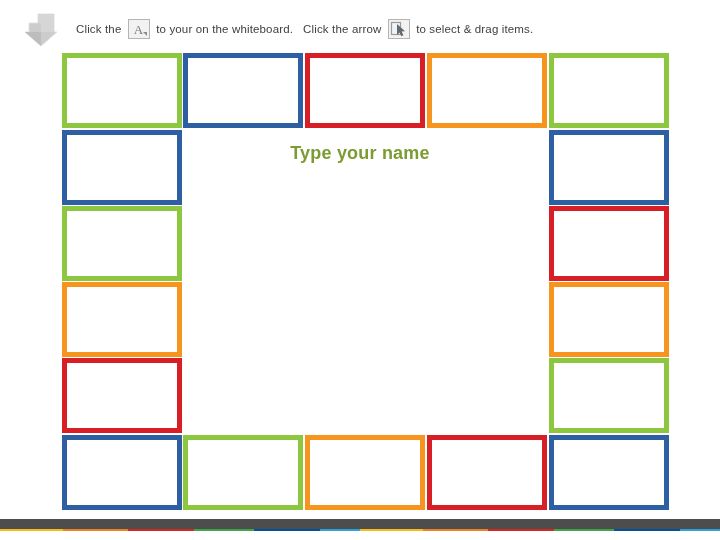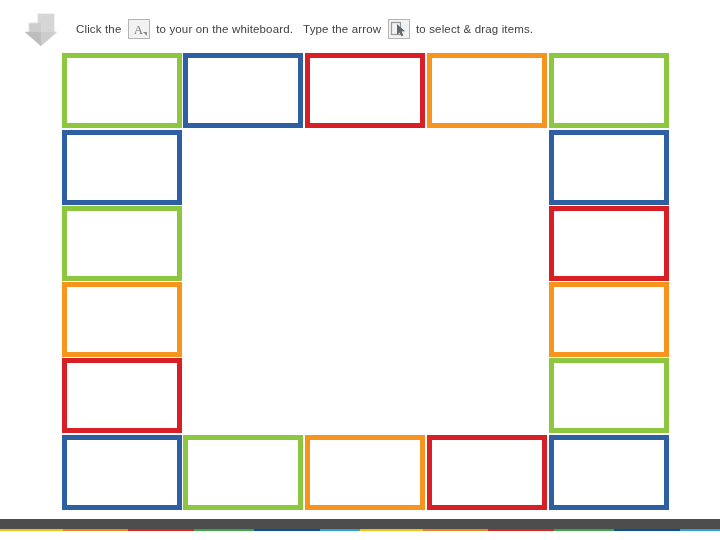--- a/index.html
+++ b/index.html
@@ -126,21 +126,21 @@
     <div id="instructions">
       <span class="txt">Click the</span>
       <span class="tool-icon">
         <svg width="20" height="18" viewBox="0 0 20 18">
           <text x="9.5" y="13.5" font-family="'Liberation Serif', serif" font-size="13" fill="#7a7a7a" text-anchor="middle">A</text>
           <polygon points="14,12 18,12 18,16" fill="#8c8c8c"></polygon>
         </svg>
       </span>
       <span class="txt">to your on the whiteboard.</span>
       &nbsp;
-      <span class="txt">Type the arrow</span>
+      <span class="txt">Click the arrow</span>
       <span class="tool-icon">
         <svg width="20" height="18" viewBox="0 0 20 18">
           <rect x="2.5" y="2.5" width="9" height="12" fill="none" stroke="#9a9a9a" stroke-width="1.2"></rect>
           <polygon points="8,4 8,15 10.6,12.4 12.4,16.2 14.4,15.2 12.6,11.6 16,11.2" fill="#5f6a72"></polygon>
         </svg>
       </span>
       <span class="txt">to select &amp; drag items.</span>
     </div>
   </div>
 
@@ -158,20 +158,21 @@
       <div class="card" style="left: 549px; top: 206px; border-color: rgb(217, 31, 38);"></div>
       <div class="card" style="left: 549px; top: 282px; border-color: rgb(247, 148, 30);"></div>
       <div class="card" style="left: 549px; top: 358px; border-color: rgb(141, 198, 63);"></div>
       <div class="card" style="left: 62px; top: 435px; border-color: rgb(46, 95, 163);"></div>
       <div class="card" style="left: 183px; top: 435px; border-color: rgb(141, 198, 63);"></div>
       <div class="card" style="left: 305px; top: 435px; border-color: rgb(247, 148, 30);"></div>
       <div class="card" style="left: 427px; top: 435px; border-color: rgb(217, 31, 38);"></div>
       <div class="card" style="left: 549px; top: 435px; border-color: rgb(46, 95, 163);"></div>
     </div>
 
+  <div id="type-your-name">Type your name</div>
 
   <div id="footer">
     <div id="footer-band" style="background: rgb(77, 77, 77);"></div>
     <div id="footer-strip">
         <div class="seg" style="background: rgb(246, 189, 20); width: 63px;"></div>
         <div class="seg" style="background: rgb(239, 130, 32); width: 65px;"></div>
         <div class="seg" style="background: rgb(217, 38, 28); width: 65.5px;"></div>
         <div class="seg" style="background: rgb(61, 166, 74); width: 60.5px;"></div>
         <div class="seg" style="background: rgb(0, 83, 155); width: 65.5px;"></div>
         <div class="seg" style="background: rgb(41, 163, 220); width: 40.5px;"></div>

